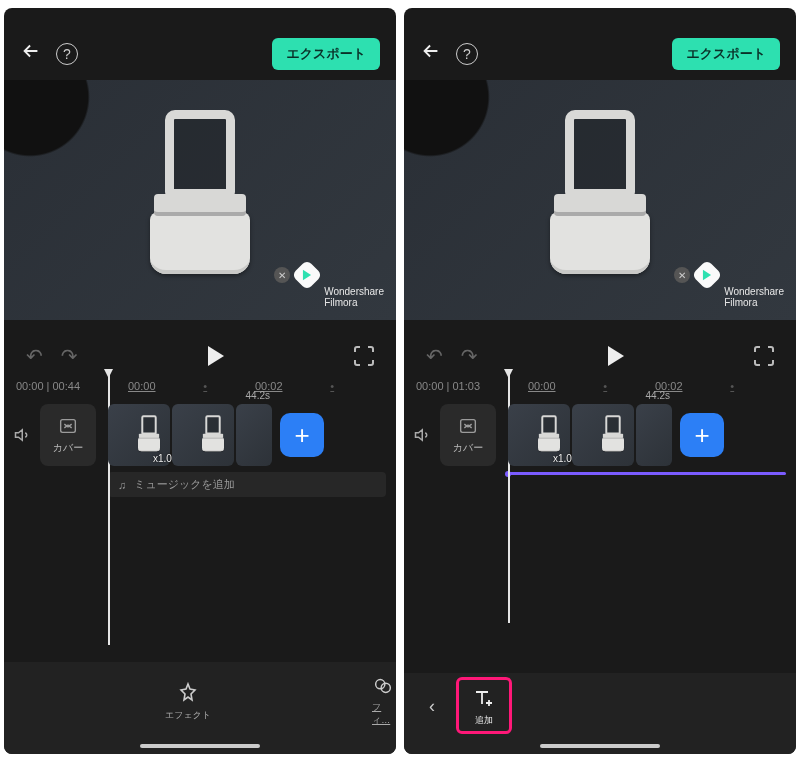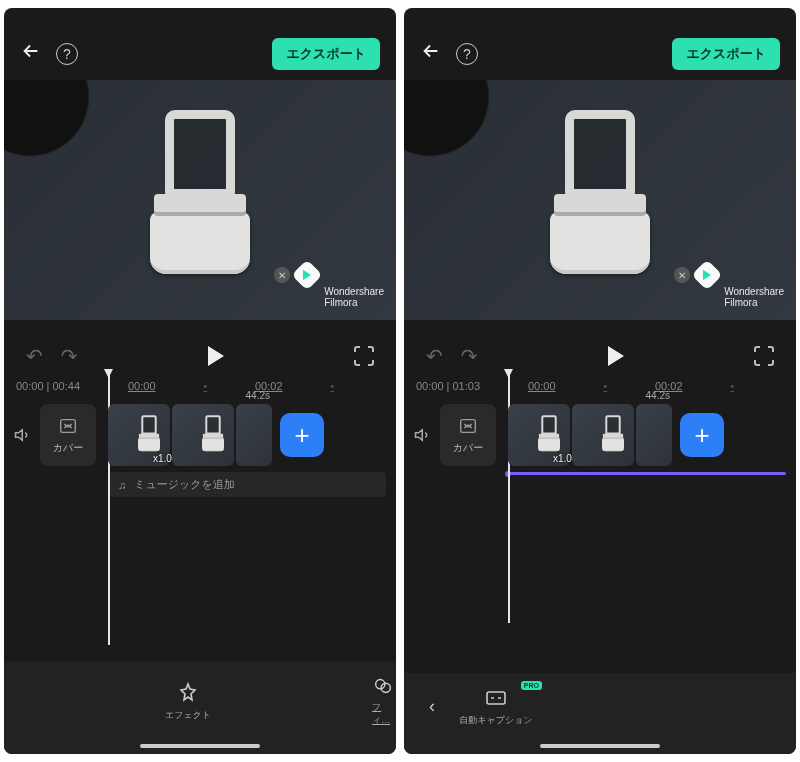--- a/index.html
+++ b/index.html
@@ -487,25 +487,24 @@
             <div class="clip-dur">44.2s</div>
           </div>
           <div class="add-clip">+</div>
         </div>
         <div class="purple-line"></div>
       </div>
     </div>
 
     <div class="bottom-tools" style="justify-content:flex-start; gap:6px; padding-left:10px">
       <div class="chev">‹</div>
-      <div class="tool" style="flex:0 0 80px">
-        <div class="pro-badge">PRO</div>
-        <svg width="24" height="24" viewBox="0 0 24 24" fill="none" stroke="#ccc" stroke-width="1.6">
-            <rect x="3" y="6" width="18" height="12" rx="2"></rect>
-            <path d="M7 12h3M14 12h3"></path>
-          </svg>
-        <span>自動キャプション</span>
+      <div class="tool" style="flex:0 0 56px; position:relative">
+        <div class="highlight-box" style="top:-6px;left:0;right:0;bottom:-4px"></div>
+        <svg width="24" height="24" viewBox="0 0 24 24" fill="none" stroke="#eee" stroke-width="1.8">
+            <path d="M4 6h12M10 6v12M17 14v6M14 17h6"></path>
+          </svg>
+        <span style="color:#eee">追加</span>
       </div>
     </div>
     <div class="phone-bar-handle"></div>
   </div>
 
 </div>
 
 </body></html>

